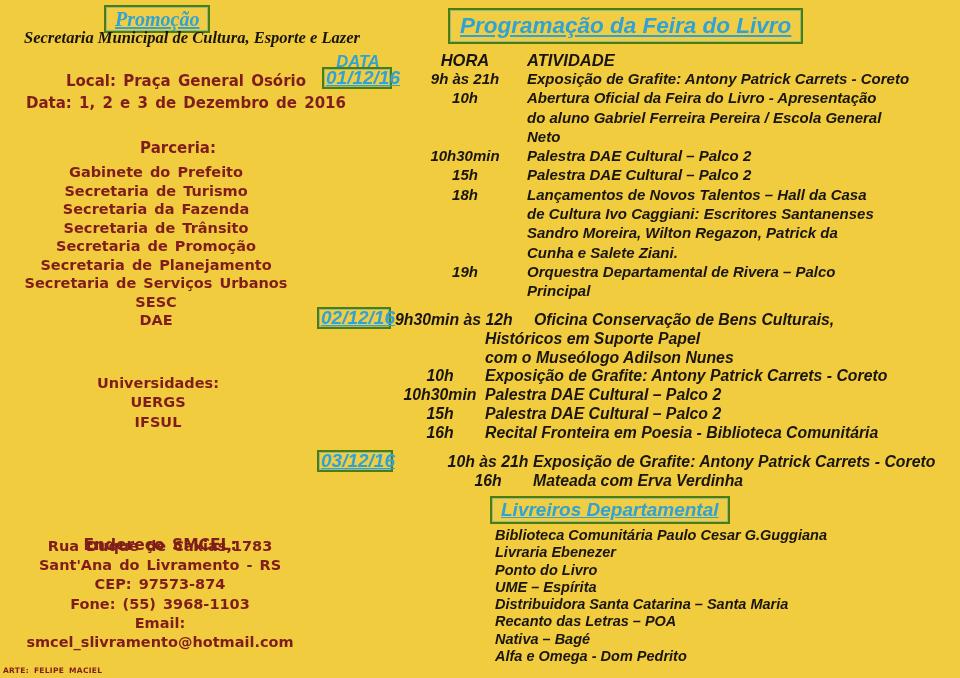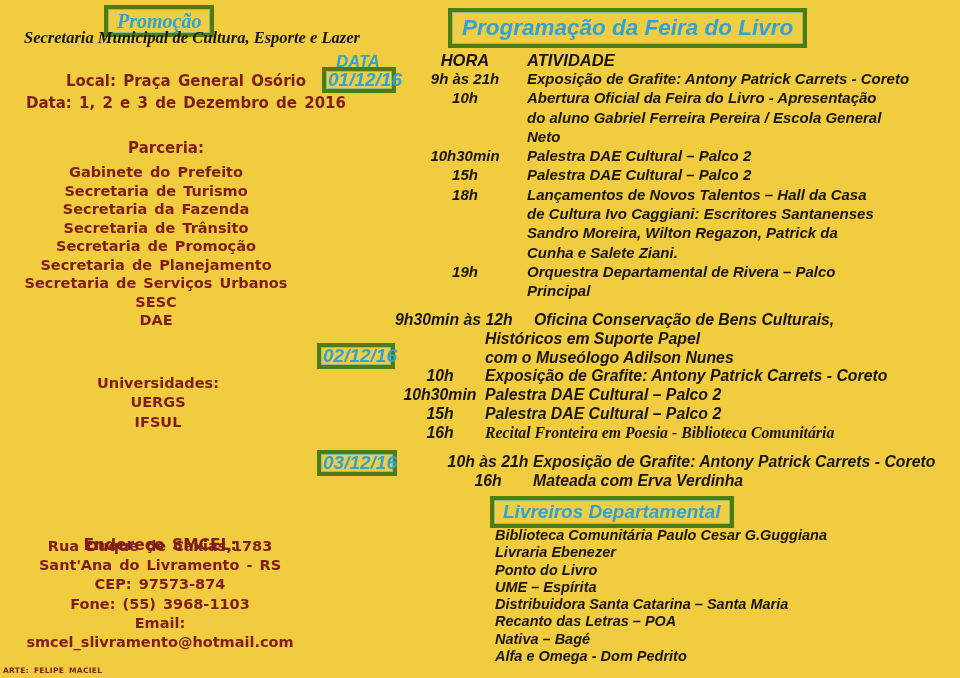--- a/index.html
+++ b/index.html
@@ -6,57 +6,57 @@
   .poster{
     position:relative;width:960px;height:678px;overflow:hidden;
     background:#F1CC3E;
   }
   .abs{position:absolute;}
   
   .comic{font-family:"DejaVu Sans",sans-serif;font-weight:bold;color:#7f1d1d;word-spacing:2px;}
   .sansit{font-family:"Liberation Sans","DejaVu Sans",sans-serif;font-weight:bold;font-style:italic;color:#1a150f;}
   .serifit{font-family:"Liberation Serif","DejaVu Serif",serif;font-weight:bold;font-style:italic;color:#1a150f;}
   .blue{color:#2FA2D6;}
-  .boxed{border:4px solid #4d7c0f;box-shadow:inset 0 0 0 1px rgba(47,162,214,.45);background:rgba(255,255,255,.03);}
+  .boxed{border:2px solid #4d7c0f;box-shadow:inset 0 0 0 1px rgba(47,162,214,.45);background:rgba(255,255,255,.03);text-decoration:underline;}
   .center{text-align:center;}
 
   
   #promo-box{left:104px;top:5px;padding:0 9px;font-size:20px;line-height:24px;}
   #promoter{left:0;top:28px;width:384px;font-size:16.5px;}
   #local-line{left:20px;top:72px;width:332px;font-size:15px;}
   #date-line{left:20px;top:94px;width:332px;font-size:15px;}
-  #parceria{left:4px;top:139px;width:324px;font-size:15px;}
+  #parceria{left:16px;top:139px;width:324px;font-size:15px;}
   #partners{left:0;top:163px;width:312px;font-size:14.5px;line-height:18.5px;}
   #universities-block{left:0;top:374px;width:316px;font-size:14.5px;line-height:19.3px;}
   #address-label{left:0;top:512px;width:320px;font-size:15.5px;margin-top:24px;}
   #address{left:0;top:537px;width:320px;font-size:14.5px;line-height:19.2px;}
   #art-credit{left:3px;top:666px;font-size:7.5px;letter-spacing:.3px;}
 
   
   #data-header{left:325px;top:52px;width:66px;font-size:16.5px;}
   .datebox{font-size:19px;line-height:18px;padding:0 2px;text-align:center;}
   #db0{left:322px;top:67px;width:62px;}
-  #db1{left:317px;top:307px;width:66px;margin-top:36px;}
+  #db1{left:317px;top:307px;width:66px;}
   #db2{left:317px;top:450px;width:68px;}
 
   
   #title-box{left:448px;top:8px;padding:3px 10px;font-size:22.5px;}
   #hora-header{left:410px;top:51px;width:110px;font-size:16.5px;}
   #ativ-header{left:527px;top:51px;font-size:16.5px;}
   .day-rows{position:absolute;}
   #day0{left:410px;top:69px;width:550px;font-size:15px;line-height:19.3px;}
   #day1{left:395px;top:311px;width:565px;font-size:15.8px;line-height:18.8px;}
   #day2{left:395px;top:452px;width:565px;font-size:15.8px;line-height:19px;margin-left:48px;}
   .srow{display:flex;align-items:flex-start;}
   .hora{flex-shrink:0;text-align:center;white-space:nowrap;}
   #day0 .hora{width:110px;}
   #day1 .hora,#day2 .hora{width:90px;}
   #day0 .act{padding-left:7px;}
   .act{white-space:pre-line;}
-  .act.serif{font-family:Liberation Serif, serif;}
+  .act.serif{font-family:Liberation Sans, sans-serif;}
   .srow.flow .hora{text-align:left;}
   .srow.flow .act{text-indent:49px;}
 
   
   #livreiros-box{left:490px;top:496px;padding:0 9px;font-size:19px;line-height:24px;}
   #livreiros-list{left:495px;top:527px;width:460px;font-size:14.5px;line-height:17.3px;}
 </style>
 </head>
 <body>
 

